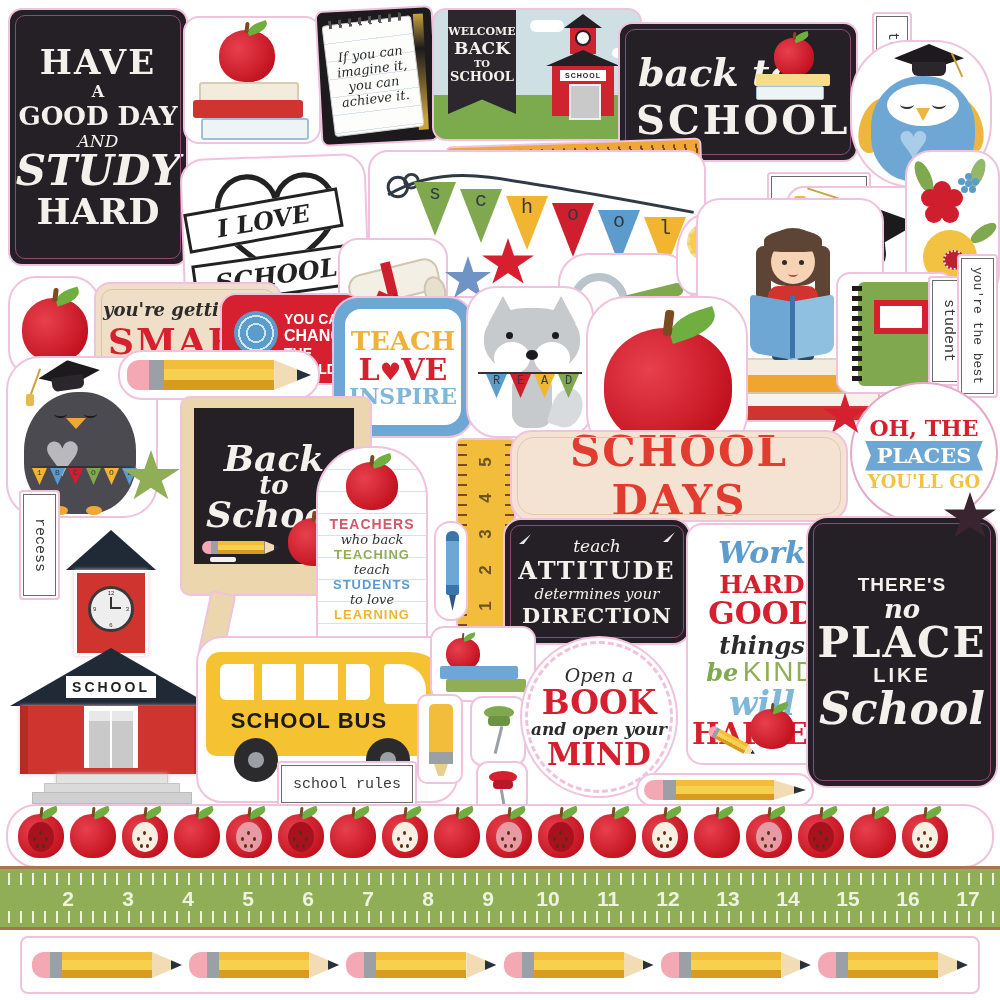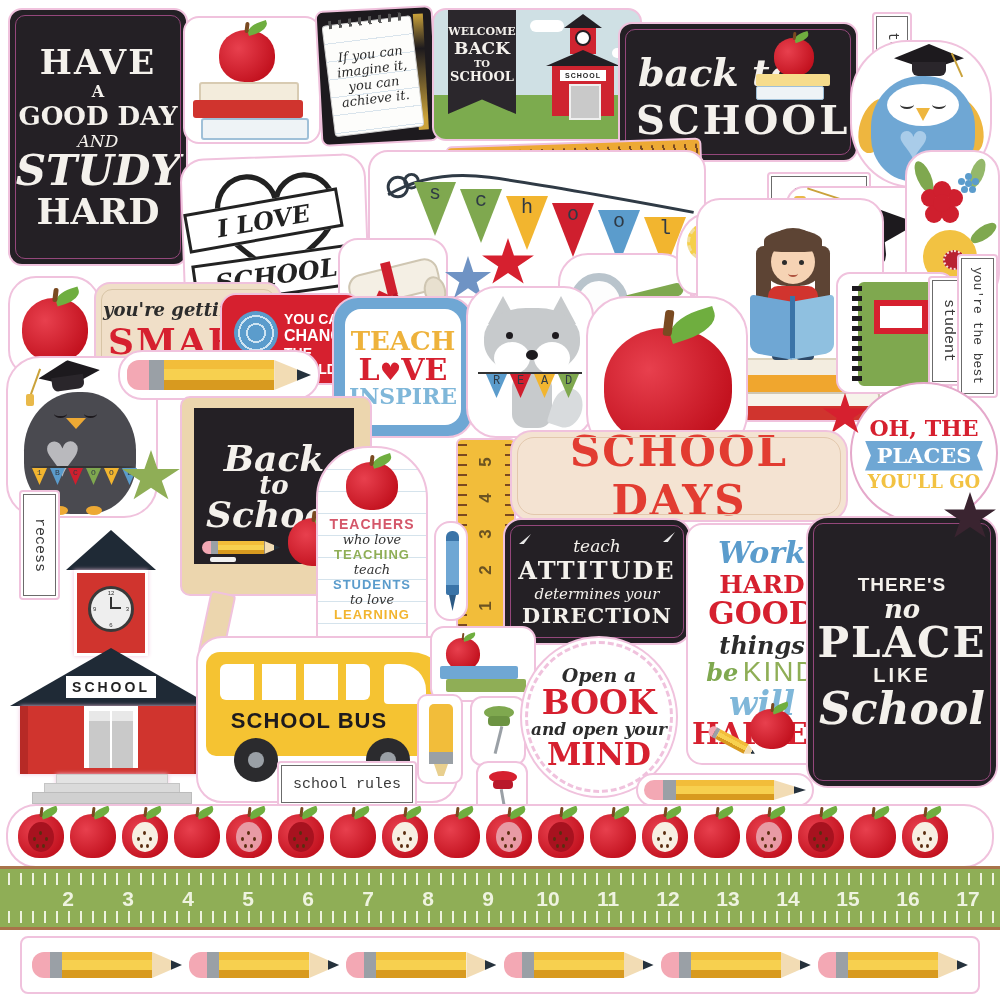--- a/index.html
+++ b/index.html
@@ -388,21 +388,21 @@
     <div class="apl" style="position:absolute;left:118px;top:122px;width:52px;height:48px;"></div>
     <div style="position:absolute;left:34px;top:196px;width:22px;height:60px;background:#ecd6ae;border:2px solid #f0c2dd;transform:rotate(12deg);border-radius:4px;"></div>
     <div style="position:absolute;left:152px;top:196px;width:22px;height:60px;background:#ecd6ae;border:2px solid #f0c2dd;transform:rotate(-12deg);border-radius:4px;"></div>
   </div>
 
   <div class="st" style="left:316px;top:446px;width:112px;height:202px;border-radius:52px 52px 10px 10px;
        background-image:repeating-linear-gradient(180deg,transparent 0 21px,#d5e3ec 21px 22px);">
     <div class="apl" style="position:absolute;left:28px;top:14px;width:52px;height:48px;"></div>
     <div class="ctr" style="position:absolute;left:0;top:68px;width:100%;">
       <div style="font:bold 14px 'Liberation Sans',sans-serif;color:#d4576a;letter-spacing:1px;">TEACHERS</div>
-      <div class="script" style="font-size:13px;color:#333;">who love</div>
+      <div class="script" style="font-size:13px;color:#333;">who back</div>
       <div style="font:bold 13px 'Liberation Sans',sans-serif;color:#8fae56;letter-spacing:1px;">TEACHING</div>
       <div class="script" style="font-size:13px;color:#333;">teach</div>
       <div style="font:bold 13px 'Liberation Sans',sans-serif;color:#5b9ccc;letter-spacing:1px;">STUDENTS</div>
       <div class="script" style="font-size:13px;color:#333;">to love</div>
       <div style="font:bold 13px 'Liberation Sans',sans-serif;color:#f2b52f;letter-spacing:1px;">LEARNING</div>
     </div>
   </div>
 
   <div class="st" style="left:456px;top:438px;width:60px;height:192px;background:#f2bd3a;border-radius:6px;padding:0;
        background-image:repeating-linear-gradient(180deg,#7a4a21 0 2px,transparent 2px 10px),repeating-linear-gradient(180deg,#7a4a21 0 2px,transparent 2px 10px);
@@ -526,21 +526,21 @@
     <div style="position:absolute;left:16px;top:18px;width:22px;height:10px;background:#6c9342;border-radius:4px;"></div>
     <div style="position:absolute;left:25px;top:28px;width:3px;height:28px;background:#9aa0a6;transform:rotate(14deg);"></div>
   </div>
   <div class="st" style="left:476px;top:761px;width:52px;height:64px;border-radius:12px;">
     <div style="position:absolute;left:11px;top:8px;width:28px;height:12px;background:#d6202f;border-radius:50%;"></div>
     <div style="position:absolute;left:15px;top:17px;width:20px;height:9px;background:#b9182a;border-radius:4px;"></div>
     <div style="position:absolute;left:24px;top:26px;width:3px;height:26px;background:#9aa0a6;transform:rotate(-10deg);"></div>
   </div>
 
   <div class="st ctr" style="left:520px;top:636px;width:158px;height:162px;border-radius:50%;outline:3px dashed #f0c2dd;outline-offset:-8px;">
-    <div class="script" style="font-size:19px;font-weight:bold;color:#2c2c2c;">Open a</div>
+    <div class="script" style="font-size:19px;font-weight:normal;color:#2c2c2c;">Open a</div>
     <div class="slab" style="font-size:33px;color:#d6202f;line-height:1;">BOOK</div>
     <div class="script" style="font-size:17px;font-weight:bold;color:#2c2c2c;">and open your</div>
     <div class="slab" style="font-size:31px;color:#d6202f;line-height:1;">MIND</div>
   </div>
 
   <div class="st" style="left:636px;top:773px;width:178px;height:34px;border-radius:18px;display:flex;align-items:center;justify-content:center;">
     <div class="pencil" style="width:162px;height:20px;">
       <span class="er"></span>
         <span class="fe"></span>
         <span class="bo"></span>

